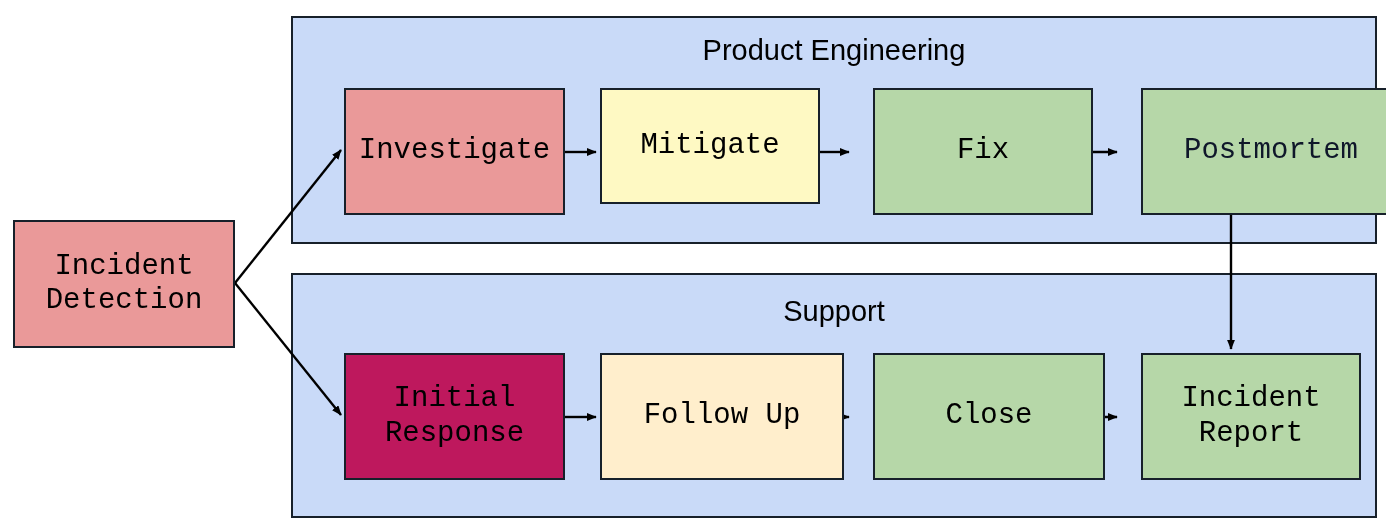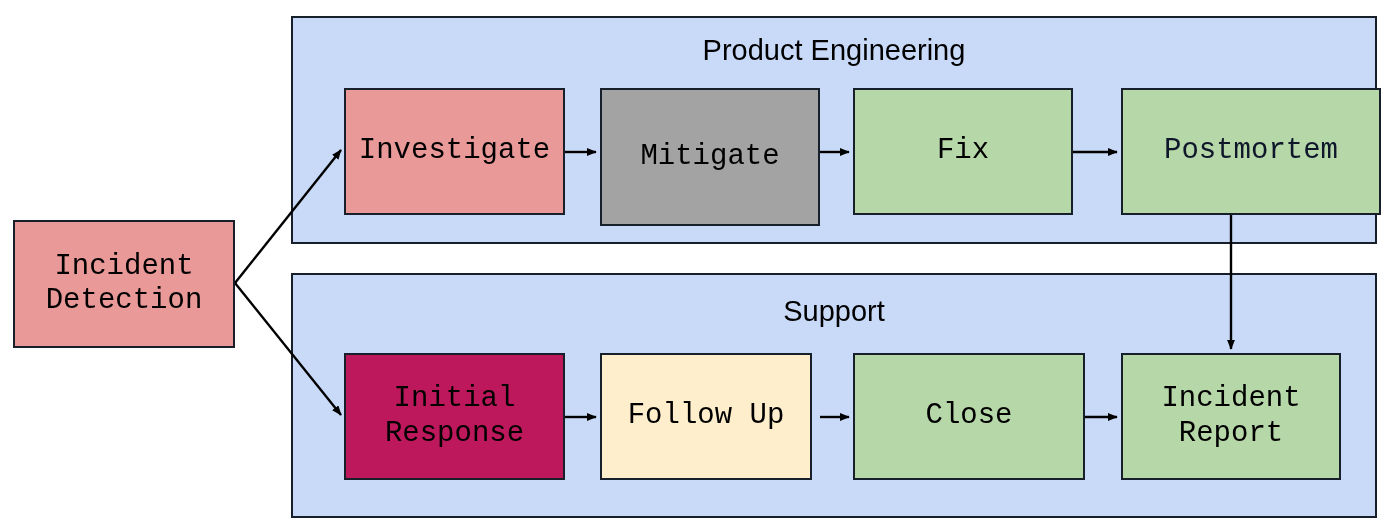--- a/index.html
+++ b/index.html
@@ -46,21 +46,21 @@
     line-height: 1.18;
     padding: 2px;
     font-family: Liberation Mono, monospace;
   }
   .node .lbl {
     display: block;
     white-space: pre-line;
   }
   .fill-red   { background: #ea9999; }
   .fill-yellow{ background: #ffeecc; }
-  .fill-green { background: #b6d7a8; }
+  .fill-green { background: #b6d7a8; margin-left: 20px; }
   svg.edges {
     position: absolute;
     left: 0;
     top: 0;
     width: 1386px;
     height: 526px;
     overflow: visible;
     pointer-events: none;
   }
 </style>
@@ -98,38 +98,38 @@
 
   <div class="node fill-red" id="node-incident-detection" style="left: 13px; top: 220px; width: 222px; height: 128px; background: rgb(234, 153, 153); border-color: rgb(23, 32, 42); color: rgb(0, 0, 0);">
     <span class="lbl">Incident
 Detection</span>
   </div>
 
   <div class="node fill-red" id="node-investigate" style="left: 344px; top: 88px; width: 221px; height: 127px; background: rgb(234, 153, 153); border-color: rgb(23, 32, 42); color: rgb(0, 0, 0);">
     <span class="lbl">Investigate</span>
   </div>
 
-  <div class="node fill-yellow" id="node-mitigate" style="left: 600px; top: 88px; width: 220px; height: 138px; background: #a3a3a3; border-color: rgb(23, 32, 42); color: rgb(0, 0, 0);">
+  <div class="node fill-yellow" id="node-mitigate" style="left: 600px; top: 88px; width: 220px; height: 116px; background: #fef9c3; border-color: rgb(23, 32, 42); color: rgb(0, 0, 0);">
     <span class="lbl">Mitigate</span>
   </div>
 
   <div class="node fill-green" id="node-fix" style="left: 853px; top: 88px; width: 220px; height: 127px; background: rgb(182, 215, 168); border-color: rgb(23, 32, 42); color: rgb(0, 0, 0);">
     <span class="lbl">Fix</span>
   </div>
 
   <div class="node fill-green" id="node-postmortem" style="left: 1121px; top: 88px; width: 260px; height: 127px; background: rgb(182, 215, 168); border-color: rgb(23, 32, 42); color: #0f172a;">
     <span class="lbl">Postmortem</span>
   </div>
 
   <div class="node fill-red" id="node-initial-response" style="left: 344px; top: 353px; width: 221px; height: 127px; background: #be185d; border-color: rgb(23, 32, 42); color: rgb(0, 0, 0);">
     <span class="lbl">Initial
 Response</span>
   </div>
 
-  <div class="node fill-yellow" id="node-follow-up" style="left: 600px; top: 353px; width: 212px; height: 127px; background: rgb(255, 238, 204); border-color: rgb(23, 32, 42); color: rgb(0, 0, 0);">
+  <div class="node fill-yellow" id="node-follow-up" style="left: 600px; top: 353px; width: 244px; height: 127px; background: rgb(255, 238, 204); border-color: rgb(23, 32, 42); color: rgb(0, 0, 0);">
     <span class="lbl">Follow Up</span>
   </div>
 
   <div class="node fill-green" id="node-close" style="left: 853px; top: 353px; width: 232px; height: 127px; background: rgb(182, 215, 168); border-color: rgb(23, 32, 42); color: rgb(0, 0, 0);">
     <span class="lbl">Close</span>
   </div>
 
   <div class="node fill-green" id="node-incident-report" style="left: 1121px; top: 353px; width: 220px; height: 127px; background: rgb(182, 215, 168); border-color: rgb(23, 32, 42); color: rgb(0, 0, 0);">
     <span class="lbl">Incident
 Report</span>

